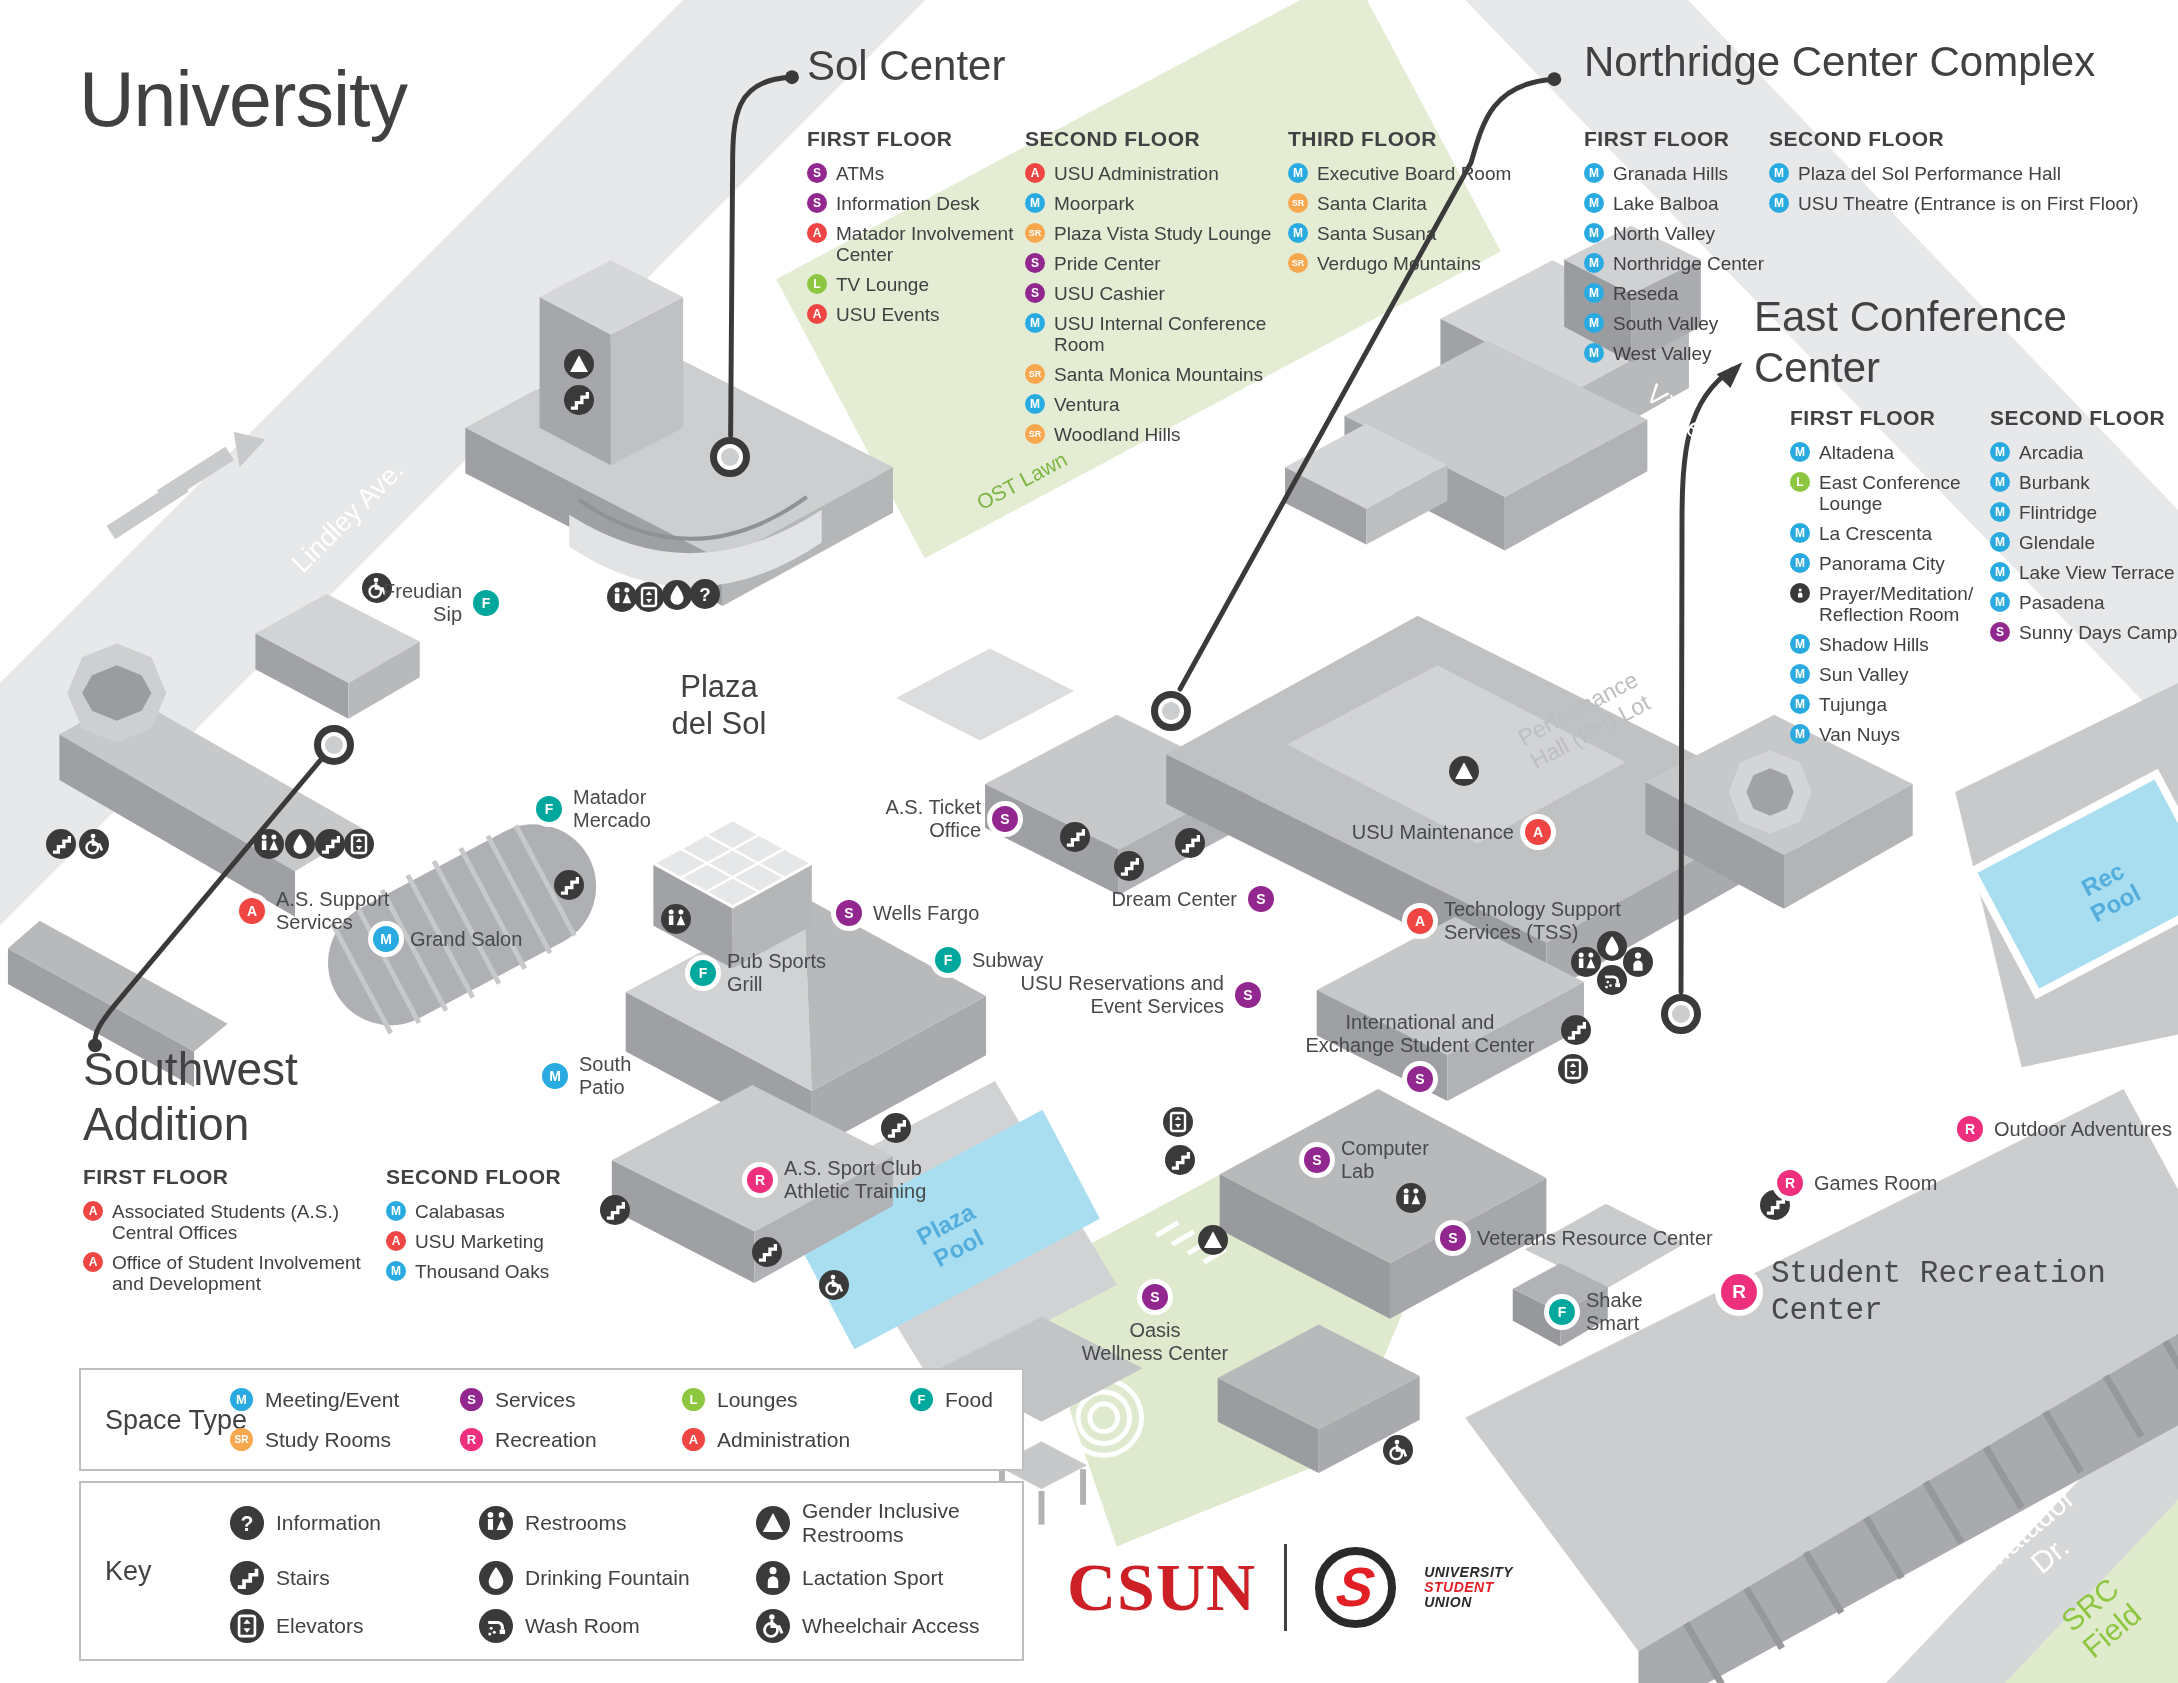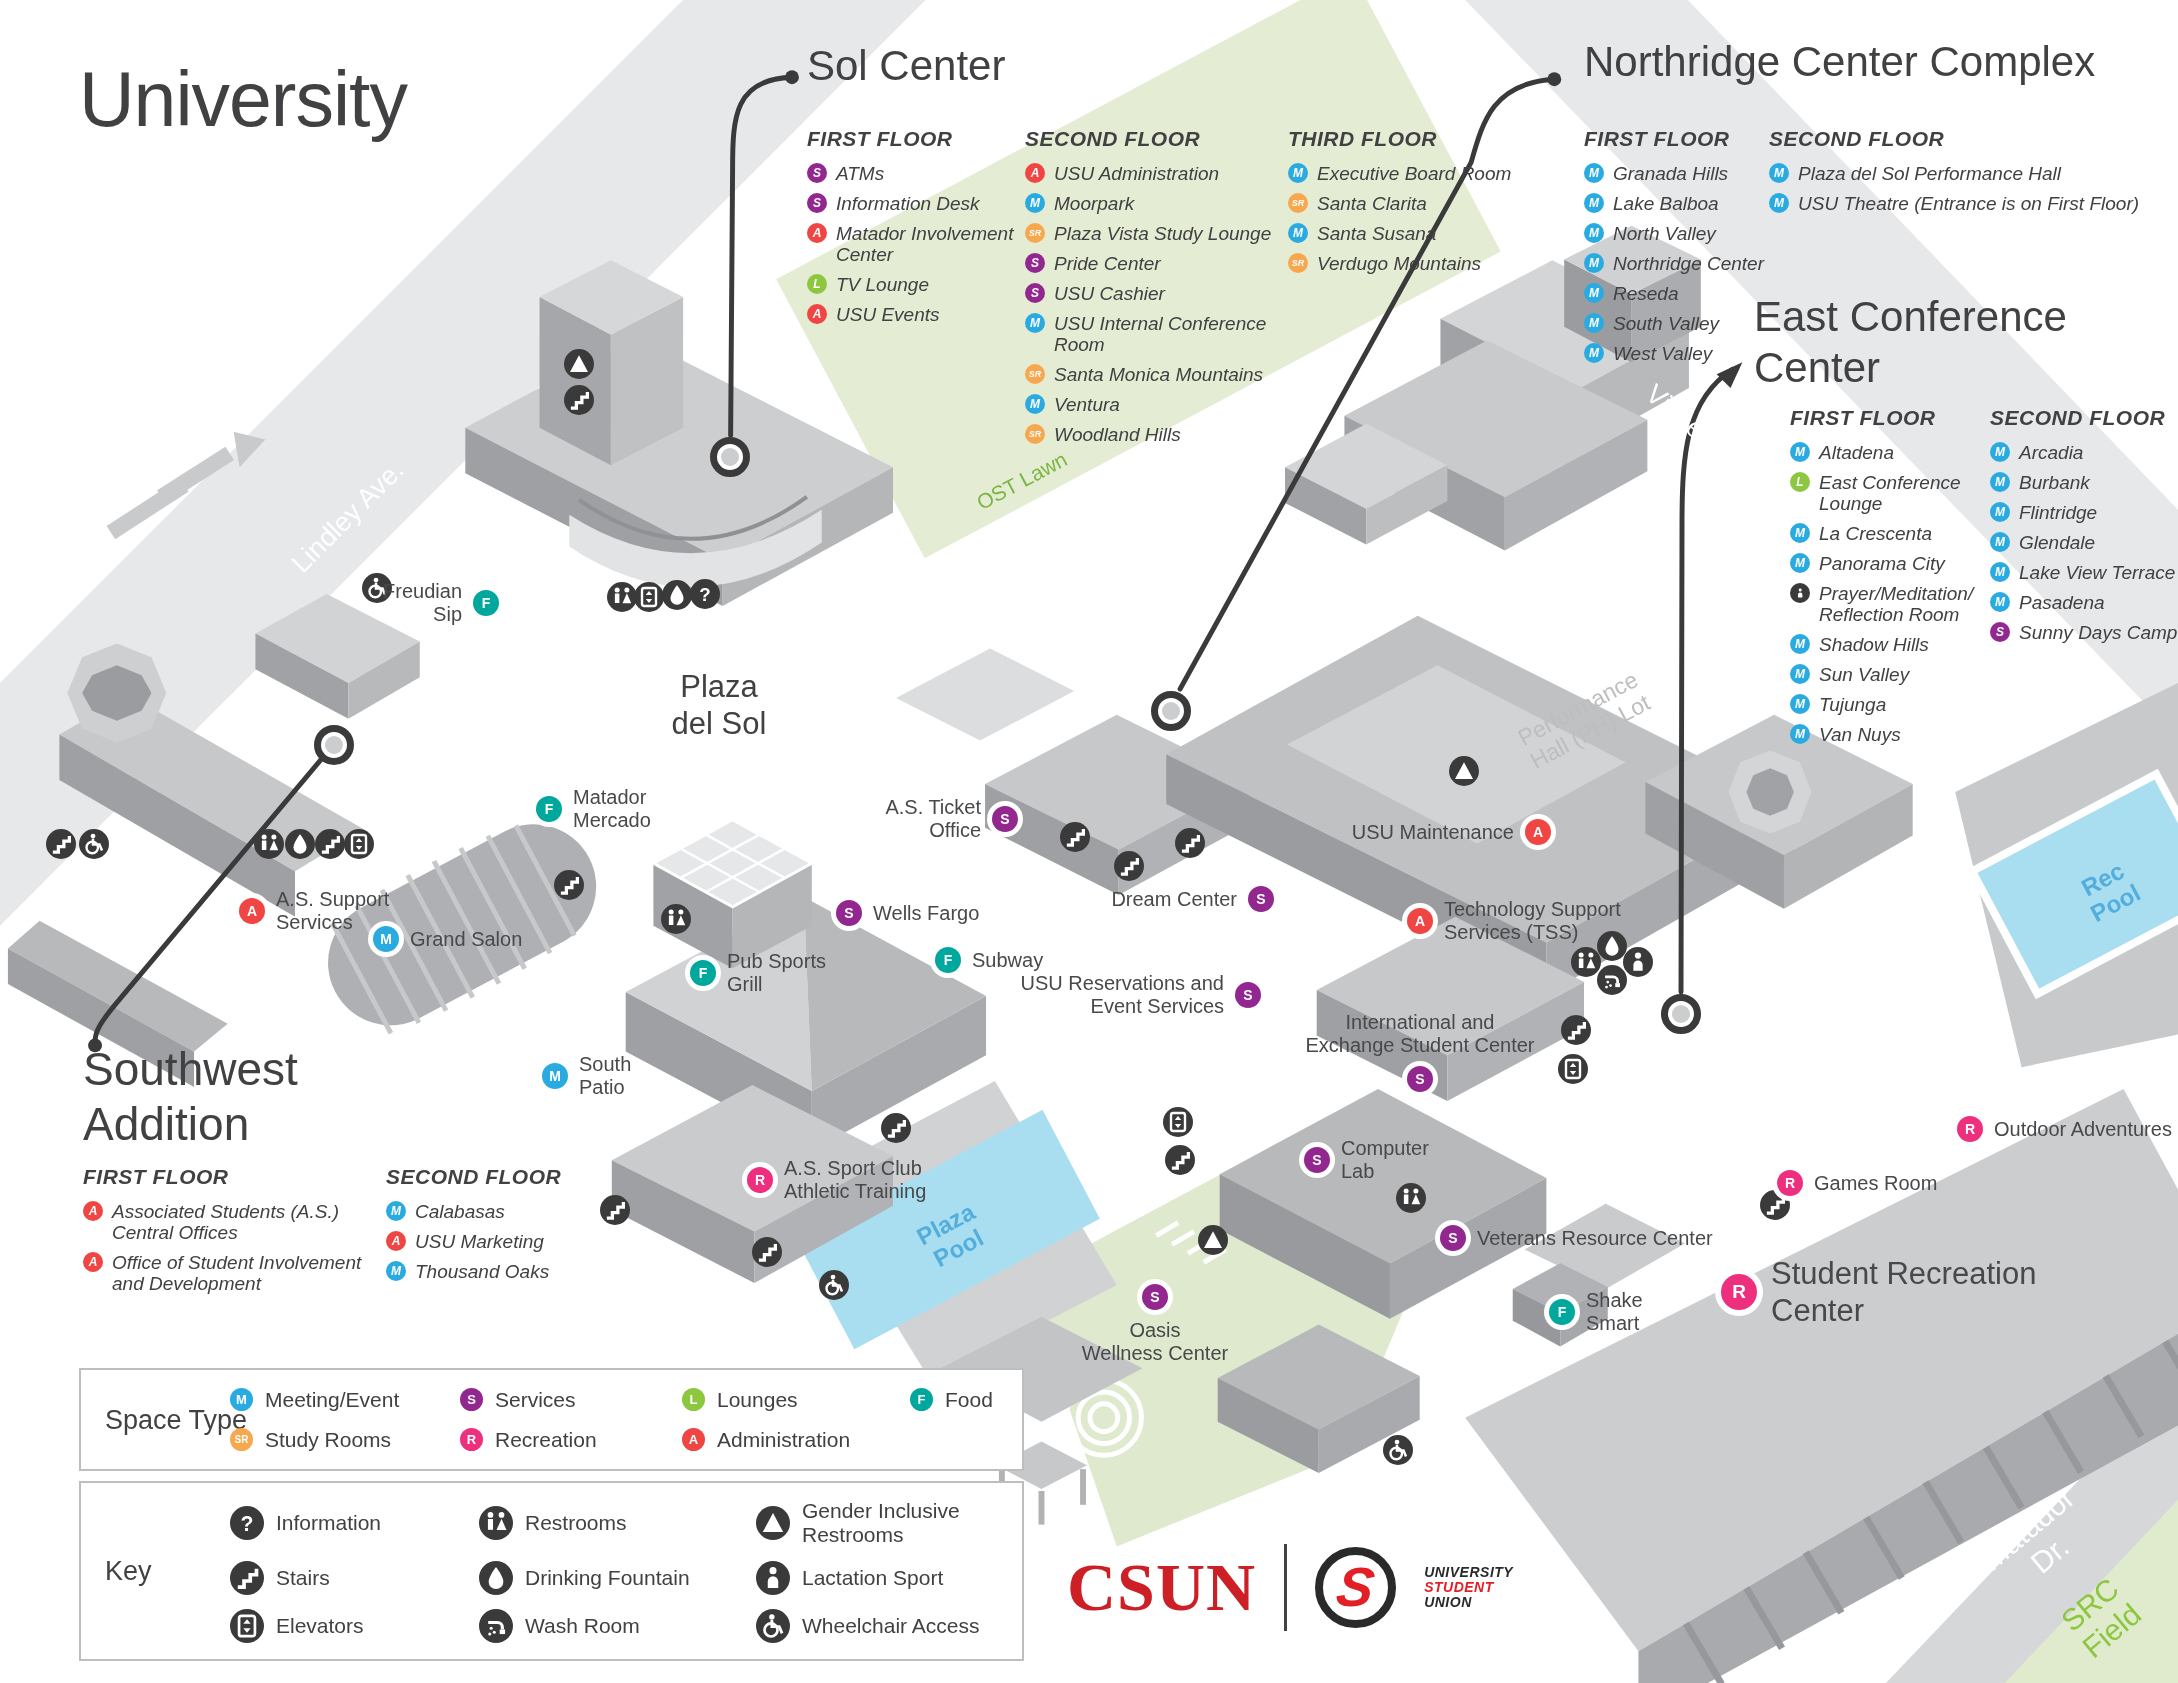--- a/index.html
+++ b/index.html
@@ -9,21 +9,21 @@
 
   
   #title-block{position:absolute;left:79px;top:48px;z-index:30;}
   #title-block h1{margin:0;font-size:77px;line-height:103px;font-weight:400;color:#414042;letter-spacing:-1px;}
   .website{margin-top:34px;font-size:28px;font-weight:bold;color:#414042;}
   .phone{margin-top:12px;font-size:28px;color:#414042;}
 
   
   .section{position:absolute;z-index:25;}
   .sec-title{font-size:42px;line-height:51px;font-weight:400;color:#414042;white-space:pre-line;}
-  .floor{position:absolute;font-style:italic;}
+  .floor{position:absolute;}
   .floor h3{margin:0 0 12px 0;font-size:21px;font-weight:bold;letter-spacing:0.5px;color:#414042;}
   .fitem{display:flex;align-items:flex-start;gap:9px;margin-bottom:9px;}
   .fitem .flabel{font-size:19px;line-height:21px;color:#414042;white-space:pre-line;}
 
   
   .b-circle{border-radius:50%;color:#fff;font-weight:bold;flex:none;
             display:inline-flex;align-items:center;justify-content:center;}
   .b20{width:20px;height:20px;font-size:12px;}
   .b20.sr{font-size:9px;}
   .b23{width:23px;height:23px;font-size:13px;}
@@ -36,21 +36,21 @@
   #markers-layer{position:absolute;inset:0;z-index:20;}
   .marker{position:absolute;width:0;height:0;}
   .marker .mbadge{position:absolute;left:0;top:0;transform:translate(-50%,-50%);box-shadow:0 0 0 5px #fff;}
   .mlabel{position:absolute;color:#48494b;font-size:20px;line-height:23px;white-space:pre;}
   .side-right .mlabel{left:24px;top:0;transform:translateY(-50%);text-align:left;}
   .side-left  .mlabel{right:24px;top:0;transform:translateY(-50%);text-align:right;}
   .side-top   .mlabel{bottom:22px;left:0;transform:translateX(-50%);text-align:center;}
   .side-bottom .mlabel{top:22px;left:0;transform:translateX(-50%);text-align:center;}
   .marker.lg .mbadge{box-shadow:0 0 0 6px #fff;}
   .marker.lg .mlabel{font-size:31px;line-height:37px;}
-  .marker.lg.side-right .mlabel{left:32px;}
+  .marker.lg.side-right .mlabel{left:32px;font-family:Liberation Mono, monospace;}
 
   
   #texts-layer{position:absolute;inset:0;z-index:15;}
   .mtext{position:absolute;white-space:pre-line;text-align:center;}
   .mtext.street{color:#fff;font-size:27px;}
   .mtext.street.lg{font-size:30px;}
   .mtext.field{color:#8dc63f;font-size:30px;}
   .mtext.lawn{color:#7db543;font-size:21px;}
   .mtext.lot{color:#bcbec0;font-size:23px;line-height:26px;}
   .mtext.plaza{color:#414042;font-size:31px;line-height:37px;}

